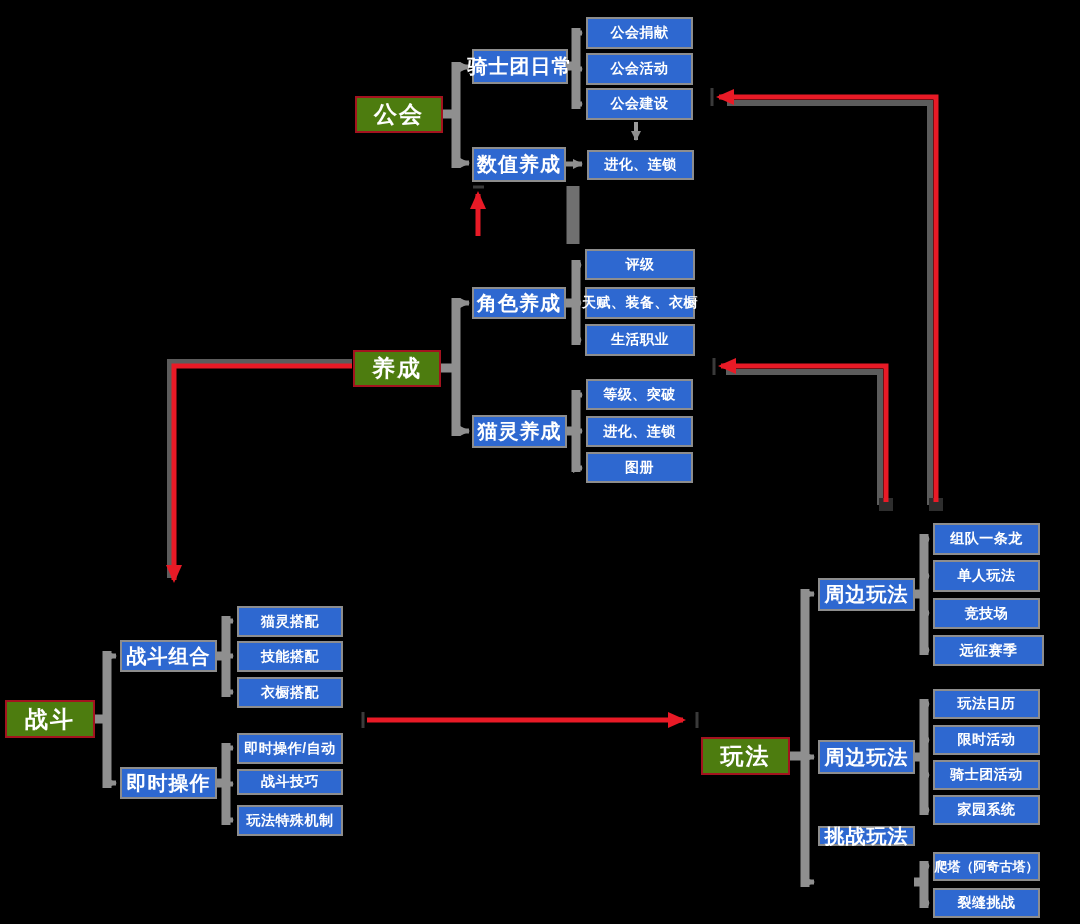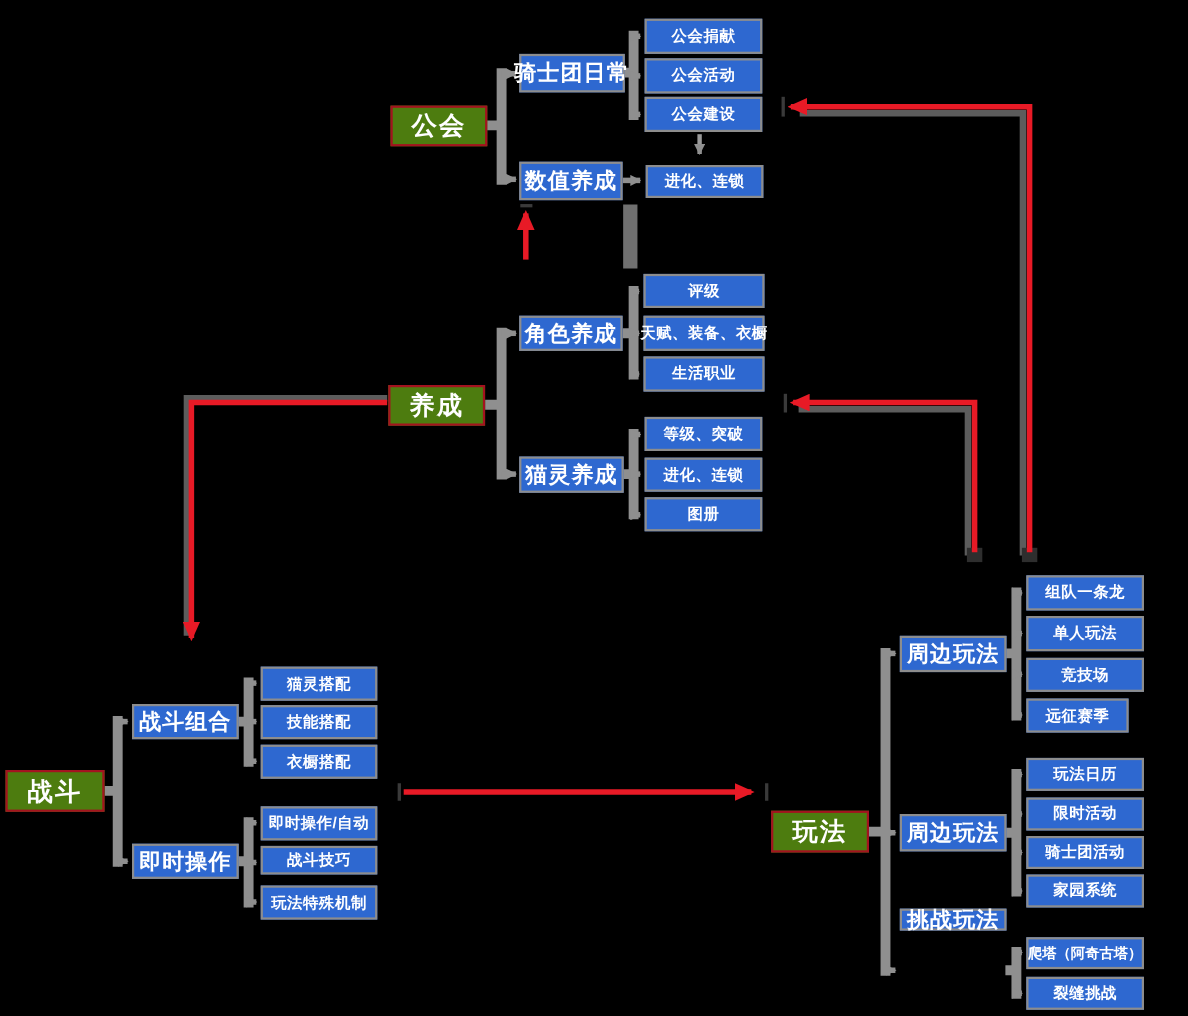--- a/index.html
+++ b/index.html
@@ -142,21 +142,21 @@
   <div class="node mid" style="left:120px;top:767px;width:97px;height:32px">即时操作</div>
   <div class="node leaf" style="left:237px;top:733px;width:106px;height:31px">即时操作/自动</div>
   <div class="node leaf" style="left:237px;top:769px;width:106px;height:26px">战斗技巧</div>
   <div class="node leaf" style="left:237px;top:805px;width:106px;height:31px">玩法特殊机制</div>
 
   <div class="node root" style="left:701px;top:737px;width:89px;height:38px">玩法</div>
   <div class="node mid" style="left:818px;top:578px;width:97px;height:33px">周边玩法</div>
   <div class="node leaf" style="left:933px;top:523px;width:107px;height:32px">组队一条龙</div>
   <div class="node leaf" style="left:933px;top:560px;width:107px;height:32px">单人玩法</div>
   <div class="node leaf" style="left:933px;top:598px;width:107px;height:31px">竞技场</div>
-  <div class="node leaf" style="left:933px;top:635px;width:93px;height:31px">远征赛季</div>
+  <div class="node leaf" style="left:933px;top:635px;width:111px;height:31px">远征赛季</div>
   <div class="node mid" style="left:818px;top:740px;width:97px;height:34px">周边玩法</div>
   <div class="node leaf" style="left:933px;top:689px;width:107px;height:30px">玩法日历</div>
   <div class="node leaf" style="left:933px;top:725px;width:107px;height:30px">限时活动</div>
   <div class="node leaf" style="left:933px;top:760px;width:107px;height:30px">骑士团活动</div>
   <div class="node leaf" style="left:933px;top:795px;width:107px;height:30px">家园系统</div>
   <div class="node mid" style="left:818px;top:826px;width:97px;height:20px">挑战玩法</div>
   <div class="node leaf tight" style="left:933px;top:852px;width:107px;height:29px">爬塔（阿奇古塔）</div>
   <div class="node leaf" style="left:933px;top:888px;width:107px;height:30px">裂缝挑战</div>
 
 </div>

